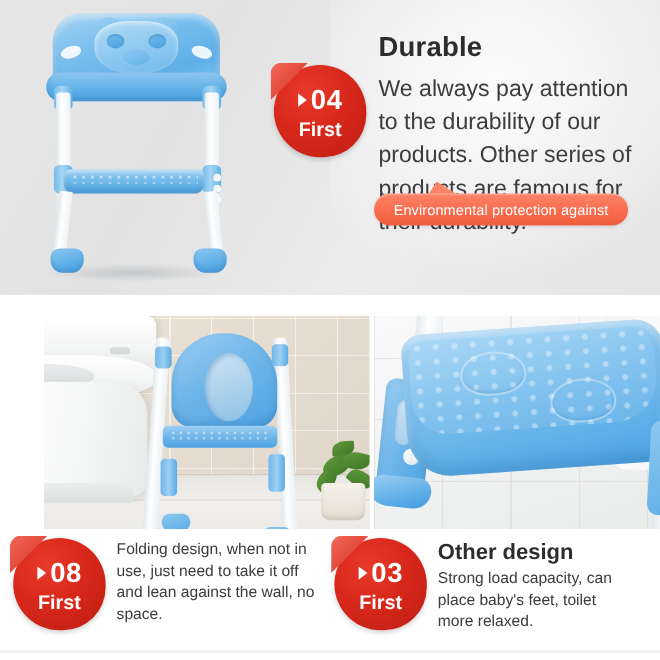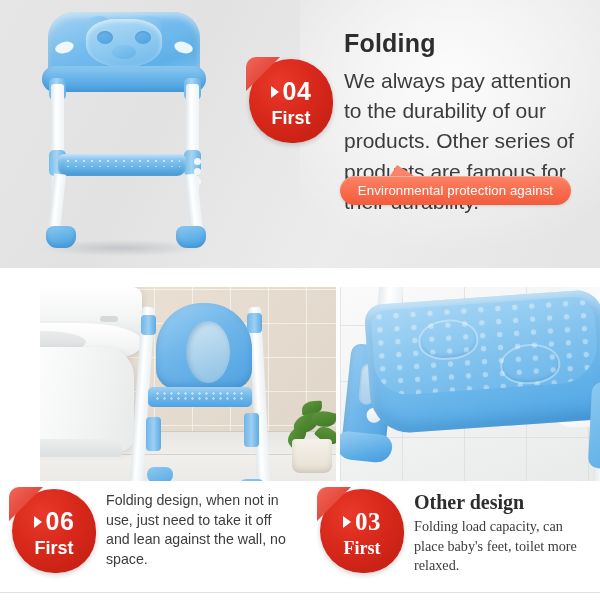--- a/index.html
+++ b/index.html
@@ -553,21 +553,21 @@
     width: 600px; height: 119px;
     background: #ffffff;
   }
   .feature {
     position: absolute;
     top: 8px;
     display: flex;
     align-items: flex-start;
   }
   .feature.f2 { left: 12px; }
-  .feature.f3 { left: 320px; font-family: Liberation Serif, serif; }
+  .feature.f3 { left: 304px; }
   .feat-text {
     margin-left: 10px;
     padding-top: 2px;
   }
   .feat-title {
     font-size: 20px;
     font-weight: bold;
     color: #2d2d2d;
     line-height: 1.1;
     margin: 0 0 4px 0;
@@ -631,21 +631,21 @@
         <div class="badge-circle"></div>
         <div class="badge-peel"></div>
         <div class="badge-num">
           <span class="tri"></span><span>04</span>
         </div>
         <div class="badge-first">First</div>
       </div>
     </div>
 
     <div class="hero-text">
-      <h1 class="hero-title">Folding</h1>
+      <h1 class="hero-title">Durable</h1>
       <p class="hero-body">We always pay attention to the durability of our products. Other series of products are famous for their durability.</p>
     </div>
 
     <div class="eco-tail"></div>
     <div class="eco-pill">
       <span class="eco-pill-text">Environmental protection against</span>
     </div>
   </section>
 
   <section class="photos">
@@ -705,39 +705,39 @@
     </figure>
   </section>
 
   <section class="features">
 
     <div class="feature f2">
       <div class="badge">
         <div class="badge-circle"></div>
         <div class="badge-peel"></div>
         <div class="badge-num">
-          <span class="tri"></span><span>06</span>
+          <span class="tri"></span><span>08</span>
         </div>
         <div class="badge-first">First</div>
       </div>
       <div class="feat-text">
         <p class="feat-body">Folding design, when not in use, just need to take it off and lean against the wall, no space.</p>
       </div>
     </div>
 
     <div class="feature f3">
       <div class="badge">
         <div class="badge-circle"></div>
         <div class="badge-peel"></div>
         <div class="badge-num">
           <span class="tri"></span><span>03</span>
         </div>
         <div class="badge-first">First</div>
       </div>
       <div class="feat-text">
         <h2 class="feat-title">Other design</h2>
-        <p class="feat-body">Folding load capacity, can place baby's feet, toilet more relaxed.</p>
+        <p class="feat-body">Strong load capacity, can place baby's feet, toilet more relaxed.</p>
       </div>
     </div>
   </section>
 
   <div class="bottom-rule"></div>
 </div>
 
 </body></html>

